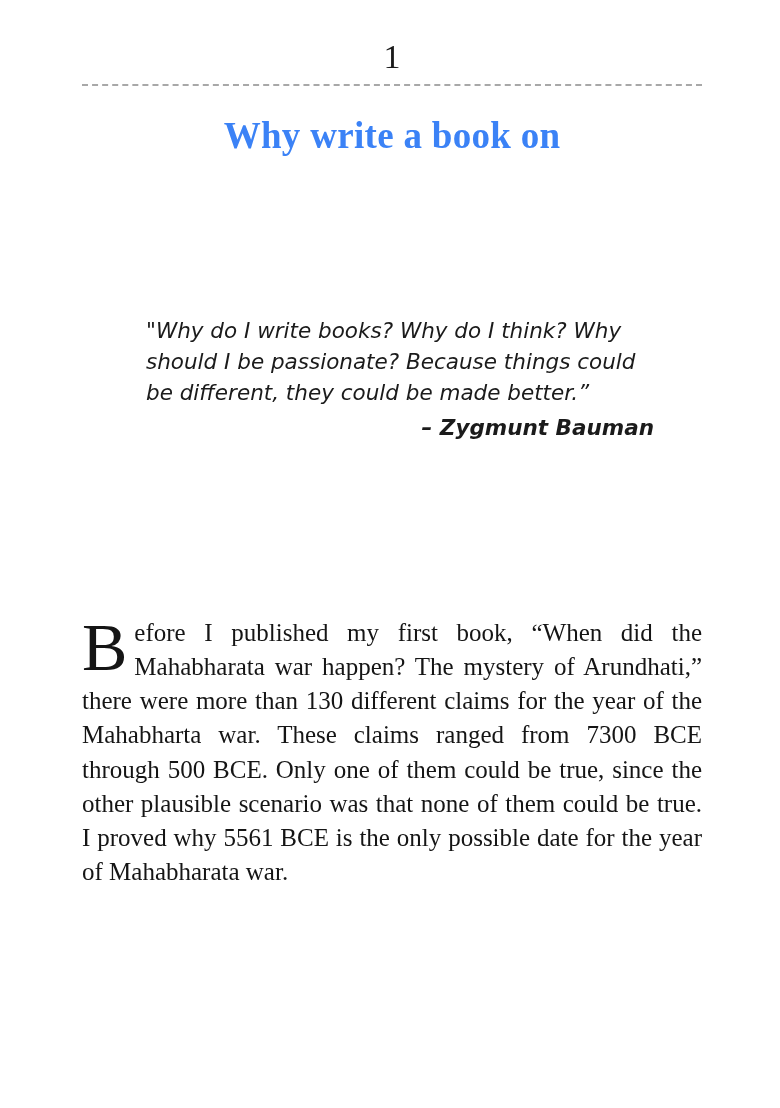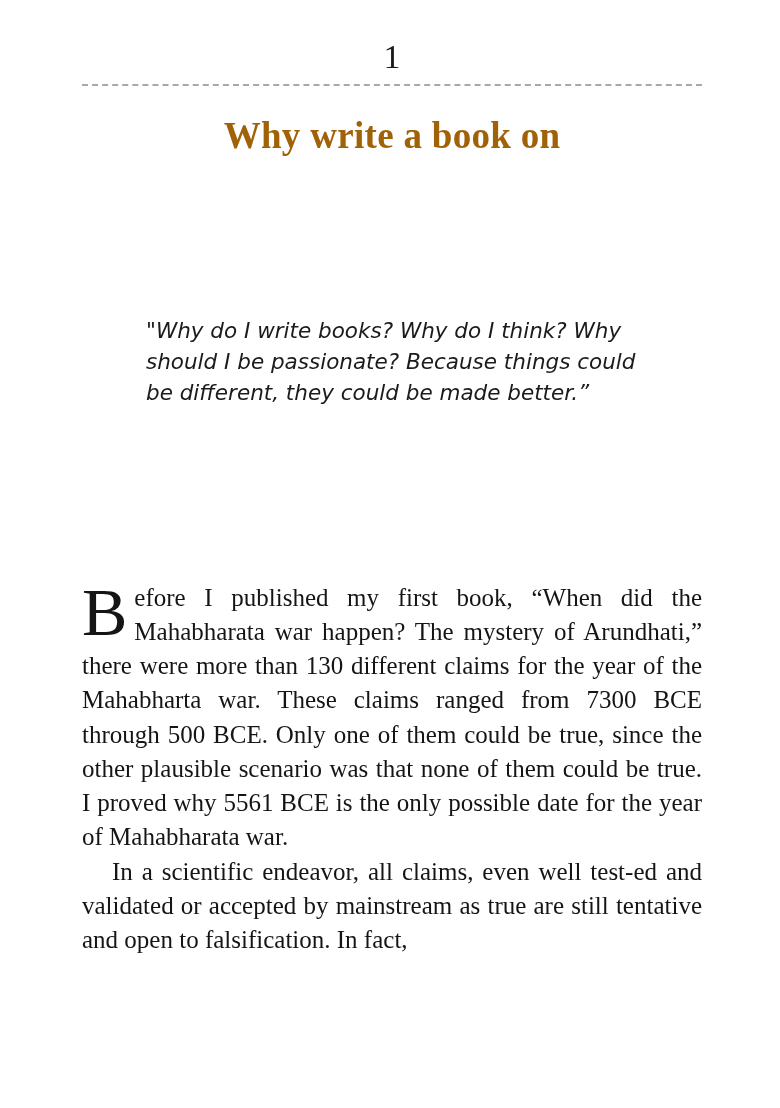--- a/index.html
+++ b/index.html
@@ -29,21 +29,21 @@
     margin-top: 9px;
     width: 100%;
   }
   .chapter-title {
     margin-top: 26px;
     text-align: center;
     font-weight: bold;
     font-size: 37px;
     line-height: 1.28;
     letter-spacing: 0.3px;
-    color: #a16207;
+    color: #3b82f6;
   }
   .epigraph {
     margin: 156px 0 0 64px;
     width: 508px;
     font-family: "DejaVu Sans", sans-serif;
     font-style: italic;
     font-size: 21.5px;
     line-height: 1.44;
     color: #1b1b1b;
   }
@@ -79,22 +79,22 @@
   <div class="chapter-number">1</div>
 
   <hr class="chapter-rule">
 
   <h1 class="chapter-title">
     <span>Why write a book on</span><br>
   </h1>
 
   <blockquote class="epigraph">
     <p class="epigraph-text">"Why do I write books? Why do I think? Why should I be passionate? Because things could be different, they could be made better.”</p>
+    <p class="epigraph-attr">– Zygmunt Bauman</p>
   </blockquote>
 
   <main class="body-text">
     <p class="para-first">
       <span class="dropcap">B</span><span>efore I published my first book, “When did the Mahabharata war happen? The mystery of Arundhati,” there were more than 130 different claims for the year of the Mahabharta war.  These claims ranged from 7300 BCE through 500 BCE. Only one of them could be true, since the other plausible scenario was that none of them could be true.  I proved why 5561 BCE is the only possible date for the year of Mahabharata war.</span>
     </p>
-    <p class="para-indent">In a scientific endeavor, all claims, even well test-ed and validated or accepted by mainstream as true are still tentative and open to falsification.  In fact,</p>
   </main>
 
 </div>
 
 </body></html>

